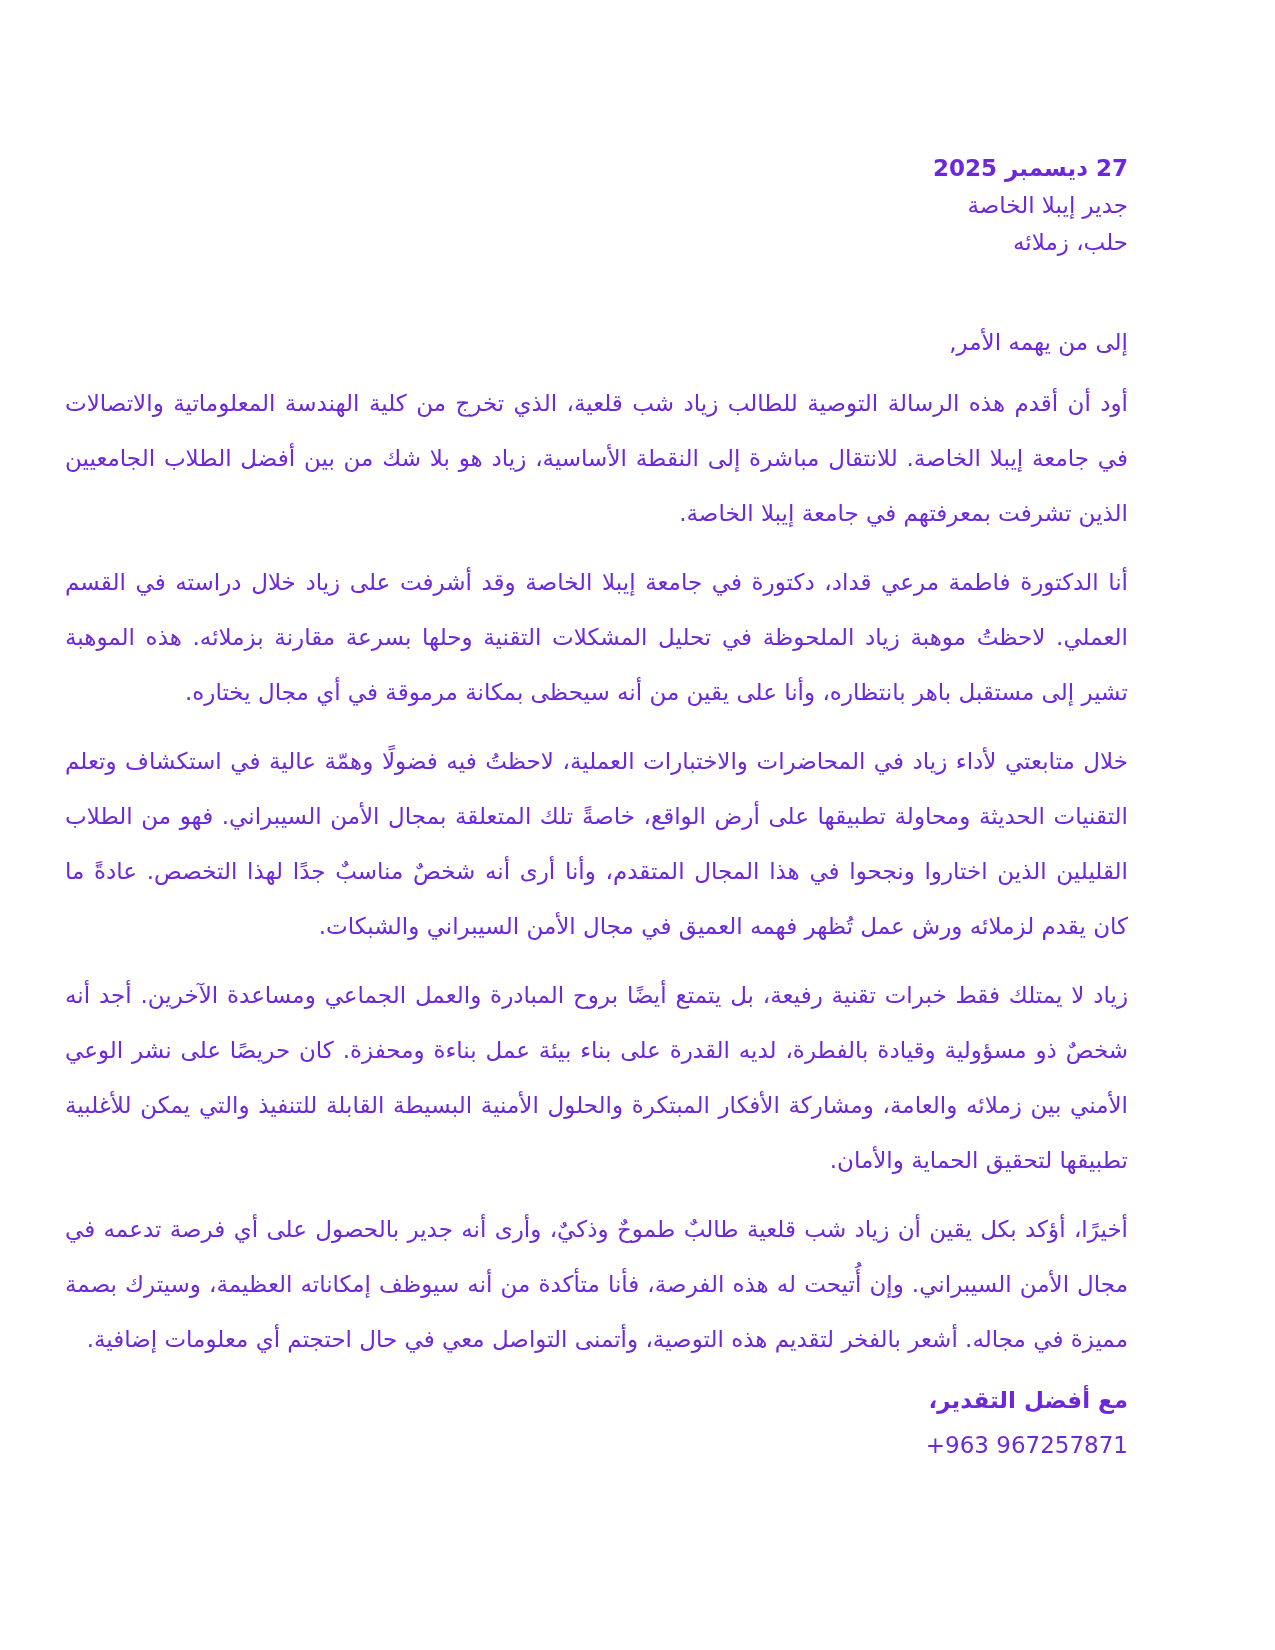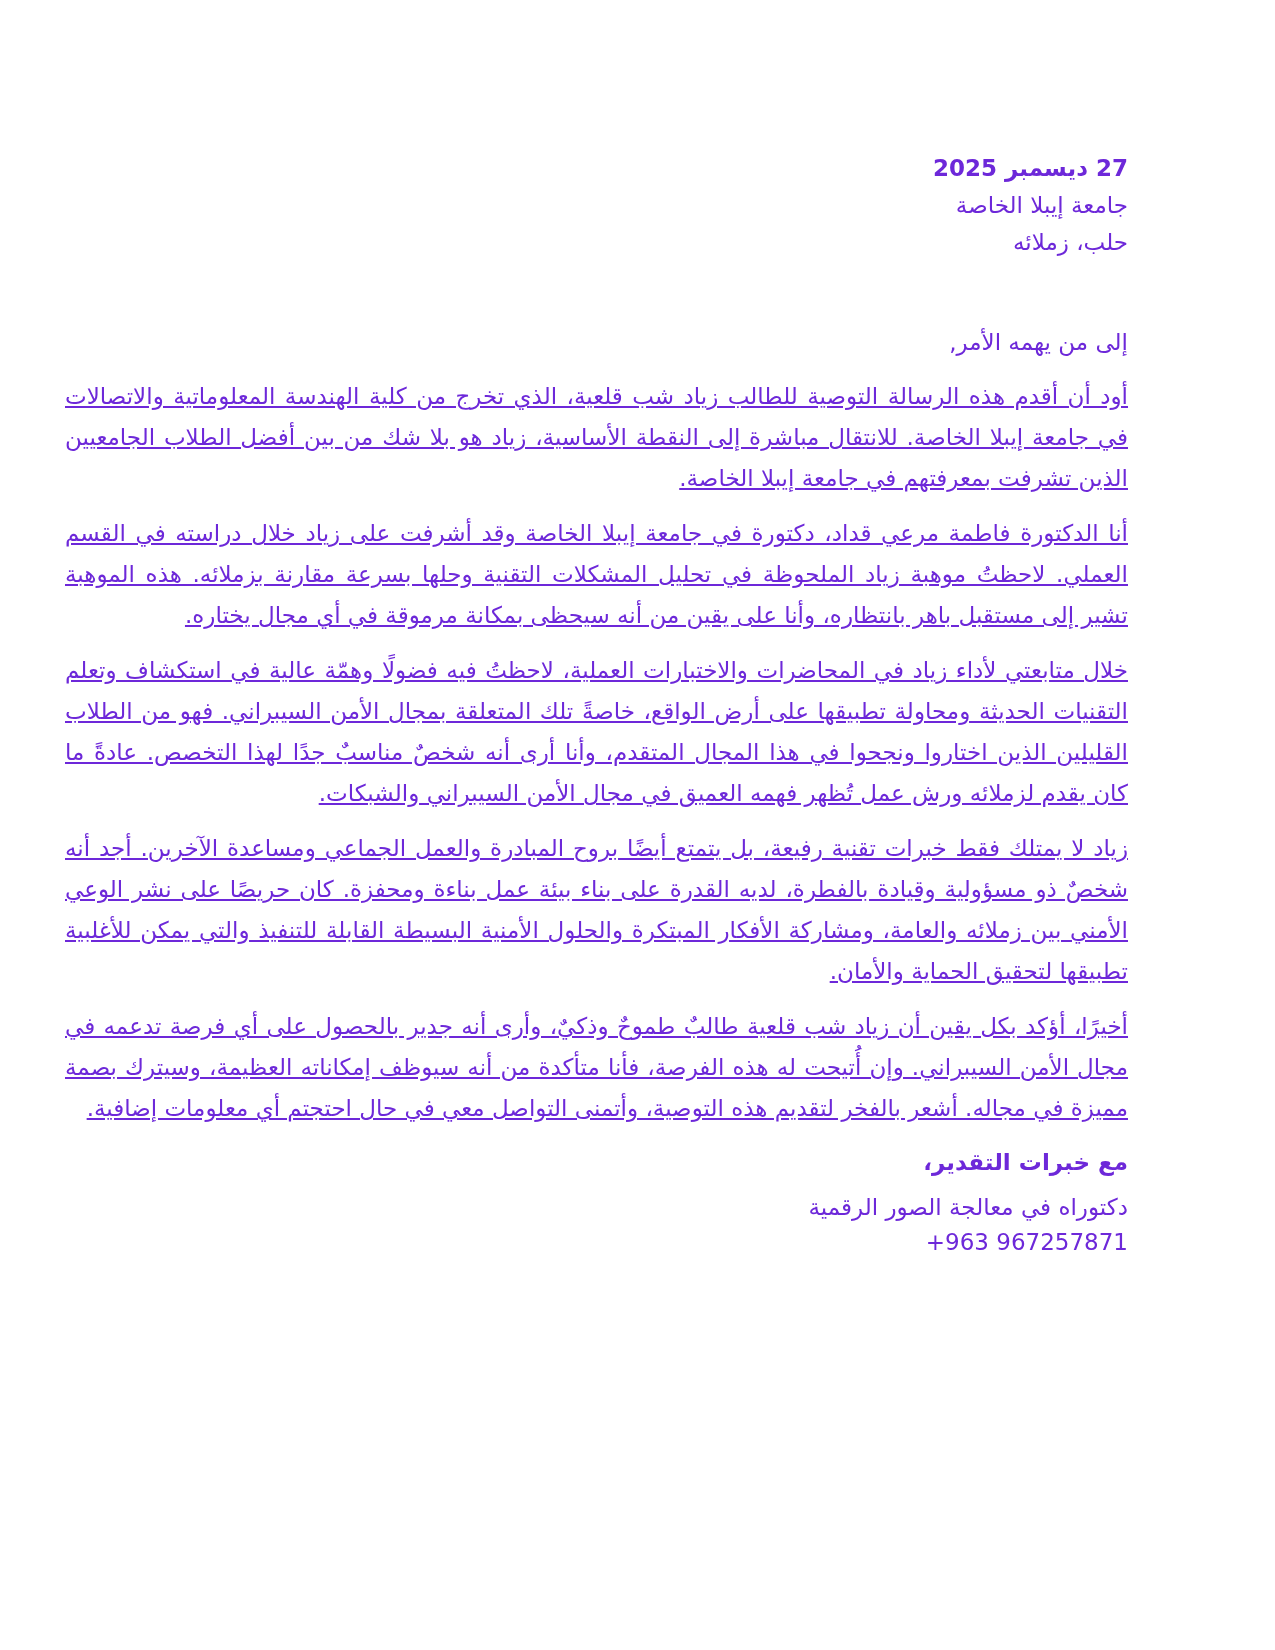--- a/index.html
+++ b/index.html
@@ -29,24 +29,23 @@
   .date-line {
     font-weight: bold;
   }
   .greeting-line {
     text-align: right;
     line-height: 38px;
     margin: 0 0 15px 0;
   }
   p.body-paragraph {
     margin: 0 0 14px 0;
-    line-height: 41px;
+    line-height: 55px;
     text-align: justify;
     text-justify: inter-word;
-    text-decoration: underline;
   }
   .closing-line {
     font-weight: bold;
     line-height: 38px;
     margin: 0 0 9px 0;
     text-align: right;
   }
   .signature-block {
     text-align: right;
     line-height: 35px;
@@ -56,37 +55,36 @@
     unicode-bidi: isolate;
   }
 </style>
 </head>
 <body>
 
 <div class="page">
 
   <div class="header-block">
     <div class="date-line">27 ديسمبر 2025</div>
-    <div class="university-line">جامعة إيبلا الخاصة</div>
+    <div class="university-line">جدير إيبلا الخاصة</div>
     <div class="city-line">حلب، زملائه</div>
   </div>
 
   <div class="greeting-line">إلى من يهمه الأمر,</div>
 
   <p class="body-paragraph">أود أن أقدم هذه الرسالة التوصية للطالب زياد شب قلعية، الذي تخرج من كلية الهندسة المعلوماتية والاتصالات في جامعة إيبلا الخاصة. للانتقال مباشرة إلى النقطة الأساسية، زياد هو بلا شك من بين أفضل الطلاب الجامعيين الذين تشرفت بمعرفتهم في جامعة إيبلا الخاصة.</p>
 
   <p class="body-paragraph">أنا الدكتورة فاطمة مرعي قداد، دكتورة في جامعة إيبلا الخاصة وقد أشرفت على زياد خلال دراسته في القسم العملي. لاحظتُ موهبة زياد الملحوظة في تحليل المشكلات التقنية وحلها بسرعة مقارنة بزملائه. هذه الموهبة تشير إلى مستقبل باهر بانتظاره، وأنا على يقين من أنه سيحظى بمكانة مرموقة في أي مجال يختاره.</p>
 
   <p class="body-paragraph">خلال متابعتي لأداء زياد في المحاضرات والاختبارات العملية، لاحظتُ فيه فضولًا وهمّة عالية في استكشاف وتعلم التقنيات الحديثة ومحاولة تطبيقها على أرض الواقع، خاصةً تلك المتعلقة بمجال الأمن السيبراني. فهو من الطلاب القليلين الذين اختاروا ونجحوا في هذا المجال المتقدم، وأنا أرى أنه شخصٌ مناسبٌ جدًا لهذا التخصص. عادةً ما كان يقدم لزملائه ورش عمل تُظهر فهمه العميق في مجال الأمن السيبراني والشبكات.</p>
 
   <p class="body-paragraph">زياد لا يمتلك فقط خبرات تقنية رفيعة، بل يتمتع أيضًا بروح المبادرة والعمل الجماعي ومساعدة الآخرين. أجد أنه شخصٌ ذو مسؤولية وقيادة بالفطرة، لديه القدرة على بناء بيئة عمل بناءة ومحفزة. كان حريصًا على نشر الوعي الأمني بين زملائه والعامة، ومشاركة الأفكار المبتكرة والحلول الأمنية البسيطة القابلة للتنفيذ والتي يمكن للأغلبية تطبيقها لتحقيق الحماية والأمان.</p>
 
 
   <p class="body-paragraph">أخيرًا، أؤكد بكل يقين أن زياد شب قلعية طالبٌ طموحٌ وذكيٌ، وأرى أنه جدير بالحصول على أي فرصة تدعمه في مجال الأمن السيبراني. وإن أُتيحت له هذه الفرصة، فأنا متأكدة من أنه سيوظف إمكاناته العظيمة، وسيترك بصمة مميزة في مجاله. أشعر بالفخر لتقديم هذه التوصية، وأتمنى التواصل معي في حال احتجتم أي معلومات إضافية.</p>
 
-  <div class="closing-line">مع خبرات التقدير،</div>
+  <div class="closing-line">مع أفضل التقدير،</div>
 
   <div class="signature-block">
-    <div class="signature-degree">دكتوراه في معالجة الصور الرقمية</div>
     <div class="ltr-line signature-phone">+963 967257871</div>
   </div>
 
 </div>
 
 </body></html>

